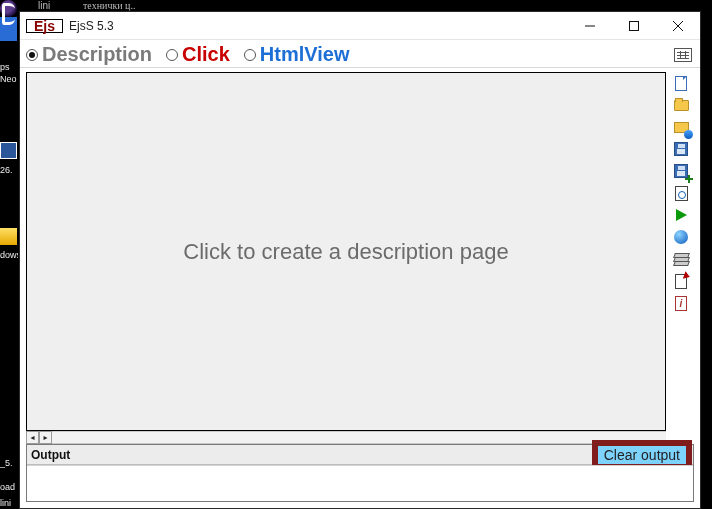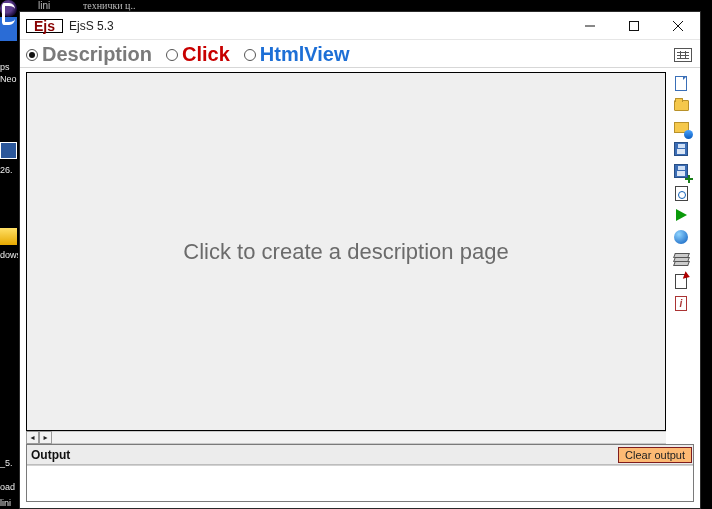--- a/index.html
+++ b/index.html
@@ -141,22 +141,22 @@
   .output {
     border:1px solid #7a7a7a; display:flex; flex-direction:column; height:58px; 
   }
   .output-head {
     display:flex; align-items:center; background:#ececec; border-bottom:1px solid #bdbdbd;
     height:20px;
   }
   .output-head .lbl{ font-weight:bold; font-size:12px; padding:0 4px; color:#111;}
   .output-head .spacer{flex:1;}
   .output-head .clear{
-    font-size:11px; padding:1px 6px; margin:1px; background:#fdba74;
-    border:1px solid #7f1d1d; color:#222;
+    font-size:14px; padding:1px 6px; margin:1px; background:#7dd3fc;
+    border:6px solid #7f1d1d; color:#222;
   }
   .output-body{ flex:1; background:#fff; border-top:1px solid #d2d2d2;}
 </style>
 </head>
 <body>
 
 <div class="desktop">
   <span class="desk-top-label1">lini</span>
   <span class="desk-top-label2">технички ц..</span>
   <div class="desk-eclipse"></div>

